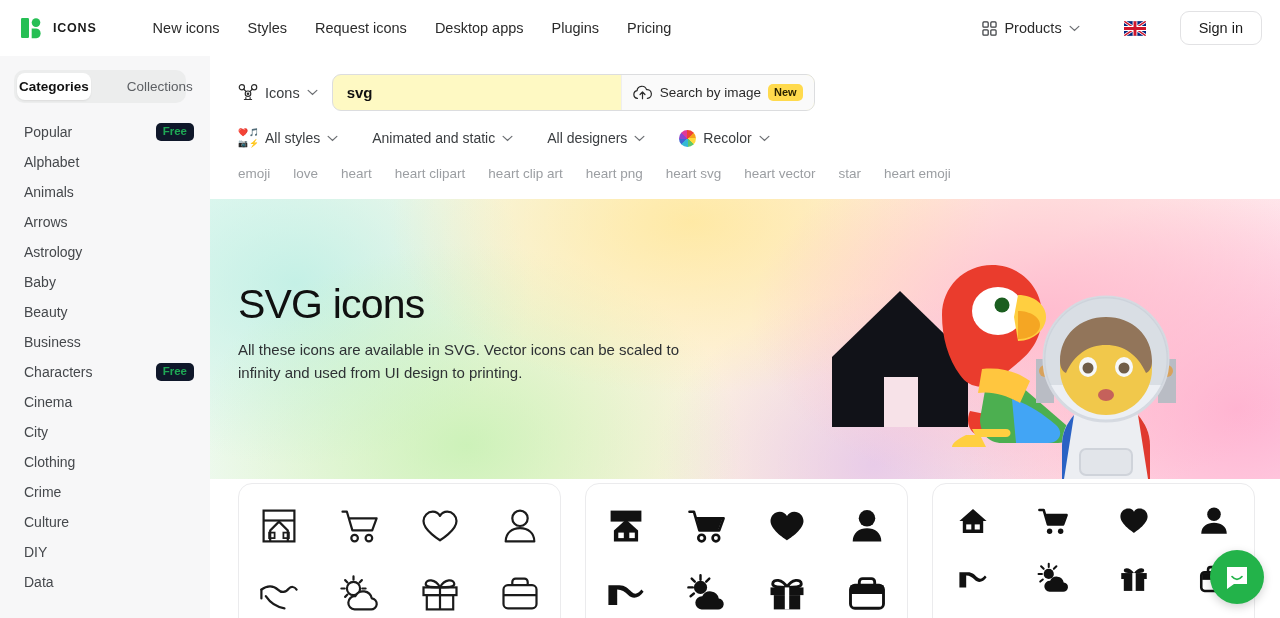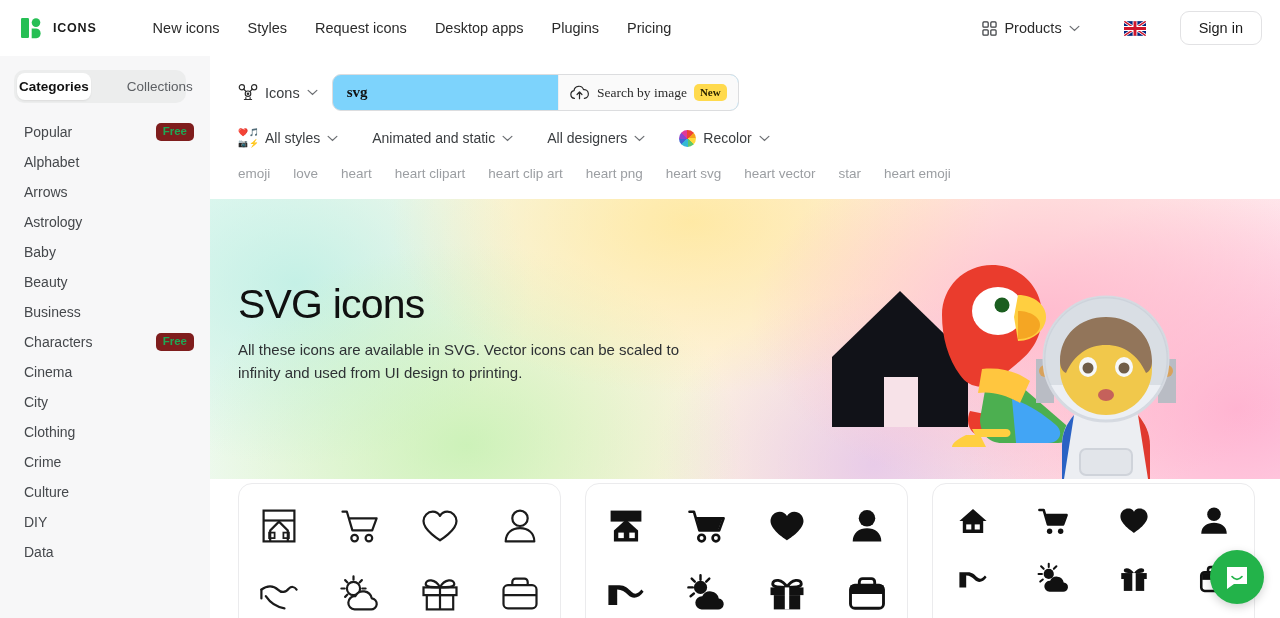--- a/index.html
+++ b/index.html
@@ -83,21 +83,21 @@
   .cat-list { padding: 4px 0 0 0; }
   .cat-item {
     display: flex; align-items: center;
     height: 30px; padding: 0 16px 0 24px;
     font-size: 14px; color: #45484c; cursor: pointer;
   }
   .cat-label { flex: none; }
   .free-badge {
     margin-left: auto;
     font-size: 11.5px; font-weight: bold; color: #1fa855;
-    background: #7f1d1d; border-radius: 5px;
+    background: #0f172a; border-radius: 5px;
     padding: 2px 7px; line-height: 1.2;
   }
 
   
   .main {
     position: absolute; top: 56px; left: 210px;
     width: 1070px; height: 562px;
     background: #fff; overflow: hidden;
   }
 
@@ -106,23 +106,23 @@
     display: flex; align-items: center;
     padding: 18px 0 0 28px;
   }
   .type-select {
     display: flex; align-items: center; gap: 7px;
     cursor: pointer; margin-right: 14px;
   }
   .type-label { font-size: 14.5px; color: #3a3d40; }
   .search-box {
     display: flex; align-items: center;
-    width: 407px; height: 37px;
+    width: 483px; height: 37px;
     border: 1px solid #dcdddf; border-radius: 9px;
-    background: #7dd3fc; overflow: hidden; font-family: Liberation Serif, serif;
+    background: #fef9c3; overflow: hidden;
   }
   .search-input {
     flex: 1; border: none; outline: none; background: transparent;
     font-family: inherit; font-size: 15px; font-weight: bold;
     color: #111; padding: 0 10px 0 14px;
     text-decoration: underline wavy #e06a6a 1px;
     text-underline-offset: 4px;
   }
   .sbi {
     display: flex; align-items: center; gap: 7px;
@@ -281,20 +281,23 @@
     <button class="seg-btn active">Categories</button>
     <button class="seg-btn">Collections</button>
   </div>
   <div class="cat-list">
     <div class="cat-item">
       <span class="cat-label">Popular</span>
       <span class="free-badge">Free</span>
     </div>
     <div class="cat-item">
       <span class="cat-label">Alphabet</span>
+    </div>
+    <div class="cat-item">
+      <span class="cat-label">Animals</span>
     </div>
     <div class="cat-item">
       <span class="cat-label">Arrows</span>
     </div>
     <div class="cat-item">
       <span class="cat-label">Astrology</span>
     </div>
     <div class="cat-item">
       <span class="cat-label">Baby</span>
     </div>

